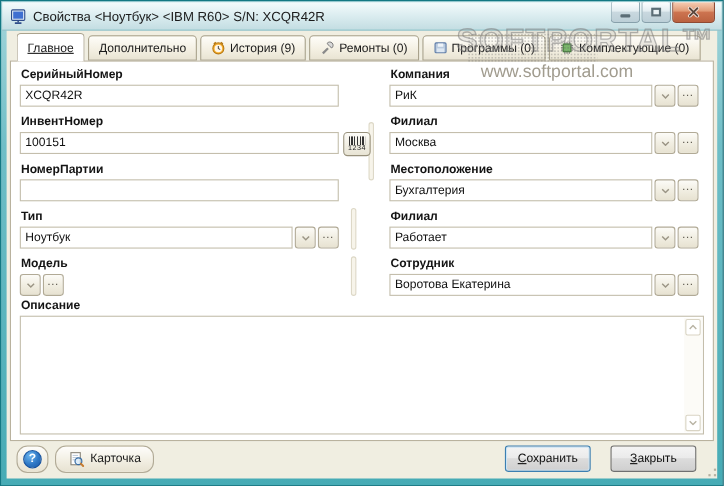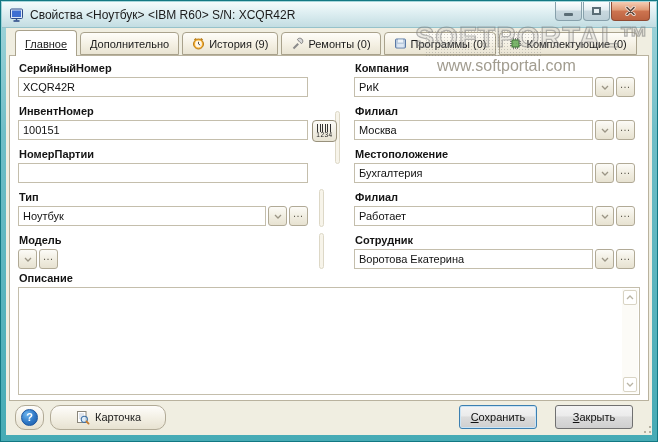--- a/index.html
+++ b/index.html
@@ -77,21 +77,21 @@
   .footer { position:absolute; left:3px; right:3px; bottom:2px; height:32px;
             display:flex; align-items:center; }
   .round-btn { height:25px; border:1px solid #b1aa96; border-radius:10px;
             background:linear-gradient(#fefdfb 0%, #f3f0e5 50%, #e7e2d1 100%);
             display:flex; align-items:center; justify-content:center; gap:5px;
             font-size:11px; color:#1a1a1a; cursor:default; }
   .help-btn { width:29px; margin-left:6px; }
   .help-circle { width:17px; height:17px; border-radius:50%; color:#fff; font-weight:bold; font-size:11px;
             background:radial-gradient(circle at 35% 30%, #6cb6ef 0%, #2e77c5 55%, #1c5aa5 100%);
             border:1px solid #1a55a0; display:flex; align-items:center; justify-content:center; }
-  .card-btn { margin-left:6px; padding:0 24px; }
+  .card-btn { margin-left:6px; padding:0 11px; }
   .action-btn { width:78px; height:24px; border:1px solid #707070; border-radius:3px;
             background:linear-gradient(#f4f4f4 0%, #ebebeb 45%, #dcdcdc 50%, #cfcfcf 100%);
             font-family:"Liberation Sans",sans-serif; font-size:11px; color:#111;
             display:flex; align-items:center; justify-content:center; cursor:default; }
   .action-btn.default { border-color:#3c7fb1; box-shadow:inset 0 0 0 1px #cbe4f5; }
   .spacer { flex:1; }
   .gap18 { width:18px; }
   .mr { width:16px; }
   .u { text-decoration:underline; }
 

